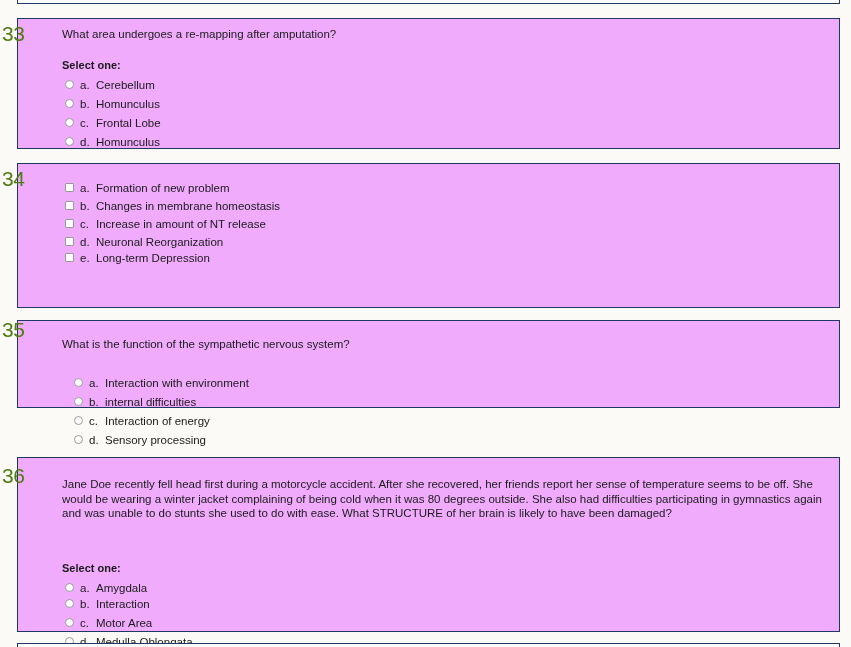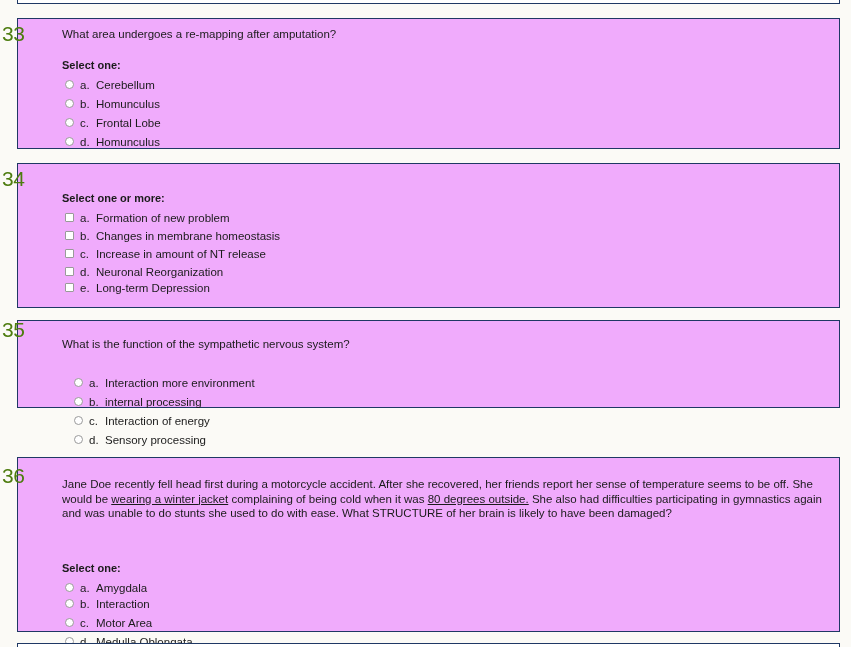--- a/index.html
+++ b/index.html
@@ -132,21 +132,21 @@
   .opt-letter {
     flex: 0 0 auto;
     width: 16px;
     color: #1b1b1b;
   }
   .opt-text {
     flex: 0 1 auto;
     color: #1b1b1b;
   }
 
-  .u { text-decoration: underline; }
+  .u { }
 </style>
 </head>
 <body>
 
 <div class="page">
 
   <div class="partial-top"></div>
 
   <div class="qnum" style="top:24px;">33</div>
   <div class="qblock" style="top:18px; height:131px;">
@@ -174,21 +174,20 @@
           <span class="opt-letter">d.</span>
           <span class="opt-text">Homunculus</span>
         </li>
       </ul>
     </div>
   </div>
 
   <div class="qnum" style="top:169px;">34</div>
   <div class="qblock" style="top:163px; height:145px;">
     <div class="qinner">
-      <div class="select-label" style="margin-top:19px;">Select one or more:</div>
       <ul class="opts" style="margin-top:8px;">
         <li style="margin-bottom:6px;">
           <span class="ctrl check"></span>
           <span class="opt-letter">a.</span>
           <span class="opt-text">Formation of new problem</span>
         </li>
         <li style="margin-bottom:6px;">
           <span class="ctrl check"></span>
           <span class="opt-letter">b.</span>
           <span class="opt-text">Changes in membrane homeostasis</span>
@@ -213,26 +212,26 @@
   </div>
 
   <div class="qnum" style="top:320px;">35</div>
   <div class="qblock" style="top:320px; height:88px;">
     <div class="qinner" style="padding-top:18px;">
       <div class="qtext">What is the function of the sympathetic nervous system?</div>
       <ul class="opts" style="margin-top:26px; padding-left:9px;">
         <li style="margin-bottom:7px;">
           <span class="ctrl radio"></span>
           <span class="opt-letter">a.</span>
-          <span class="opt-text">Interaction more environment</span>
-        </li>
-        <li style="margin-bottom:7px;">
-          <span class="ctrl radio"></span>
-          <span class="opt-letter">b.</span>
-          <span class="opt-text">internal processing</span>
+          <span class="opt-text">Interaction with environment</span>
+        </li>
+        <li style="margin-bottom:7px;">
+          <span class="ctrl radio"></span>
+          <span class="opt-letter">b.</span>
+          <span class="opt-text">internal difficulties</span>
         </li>
         <li style="margin-bottom:7px;">
           <span class="ctrl radio"></span>
           <span class="opt-letter">c.</span>
           <span class="opt-text">Interaction of energy</span>
         </li>
         <li>
           <span class="ctrl radio"></span>
           <span class="opt-letter">d.</span>
           <span class="opt-text">Sensory processing</span>

